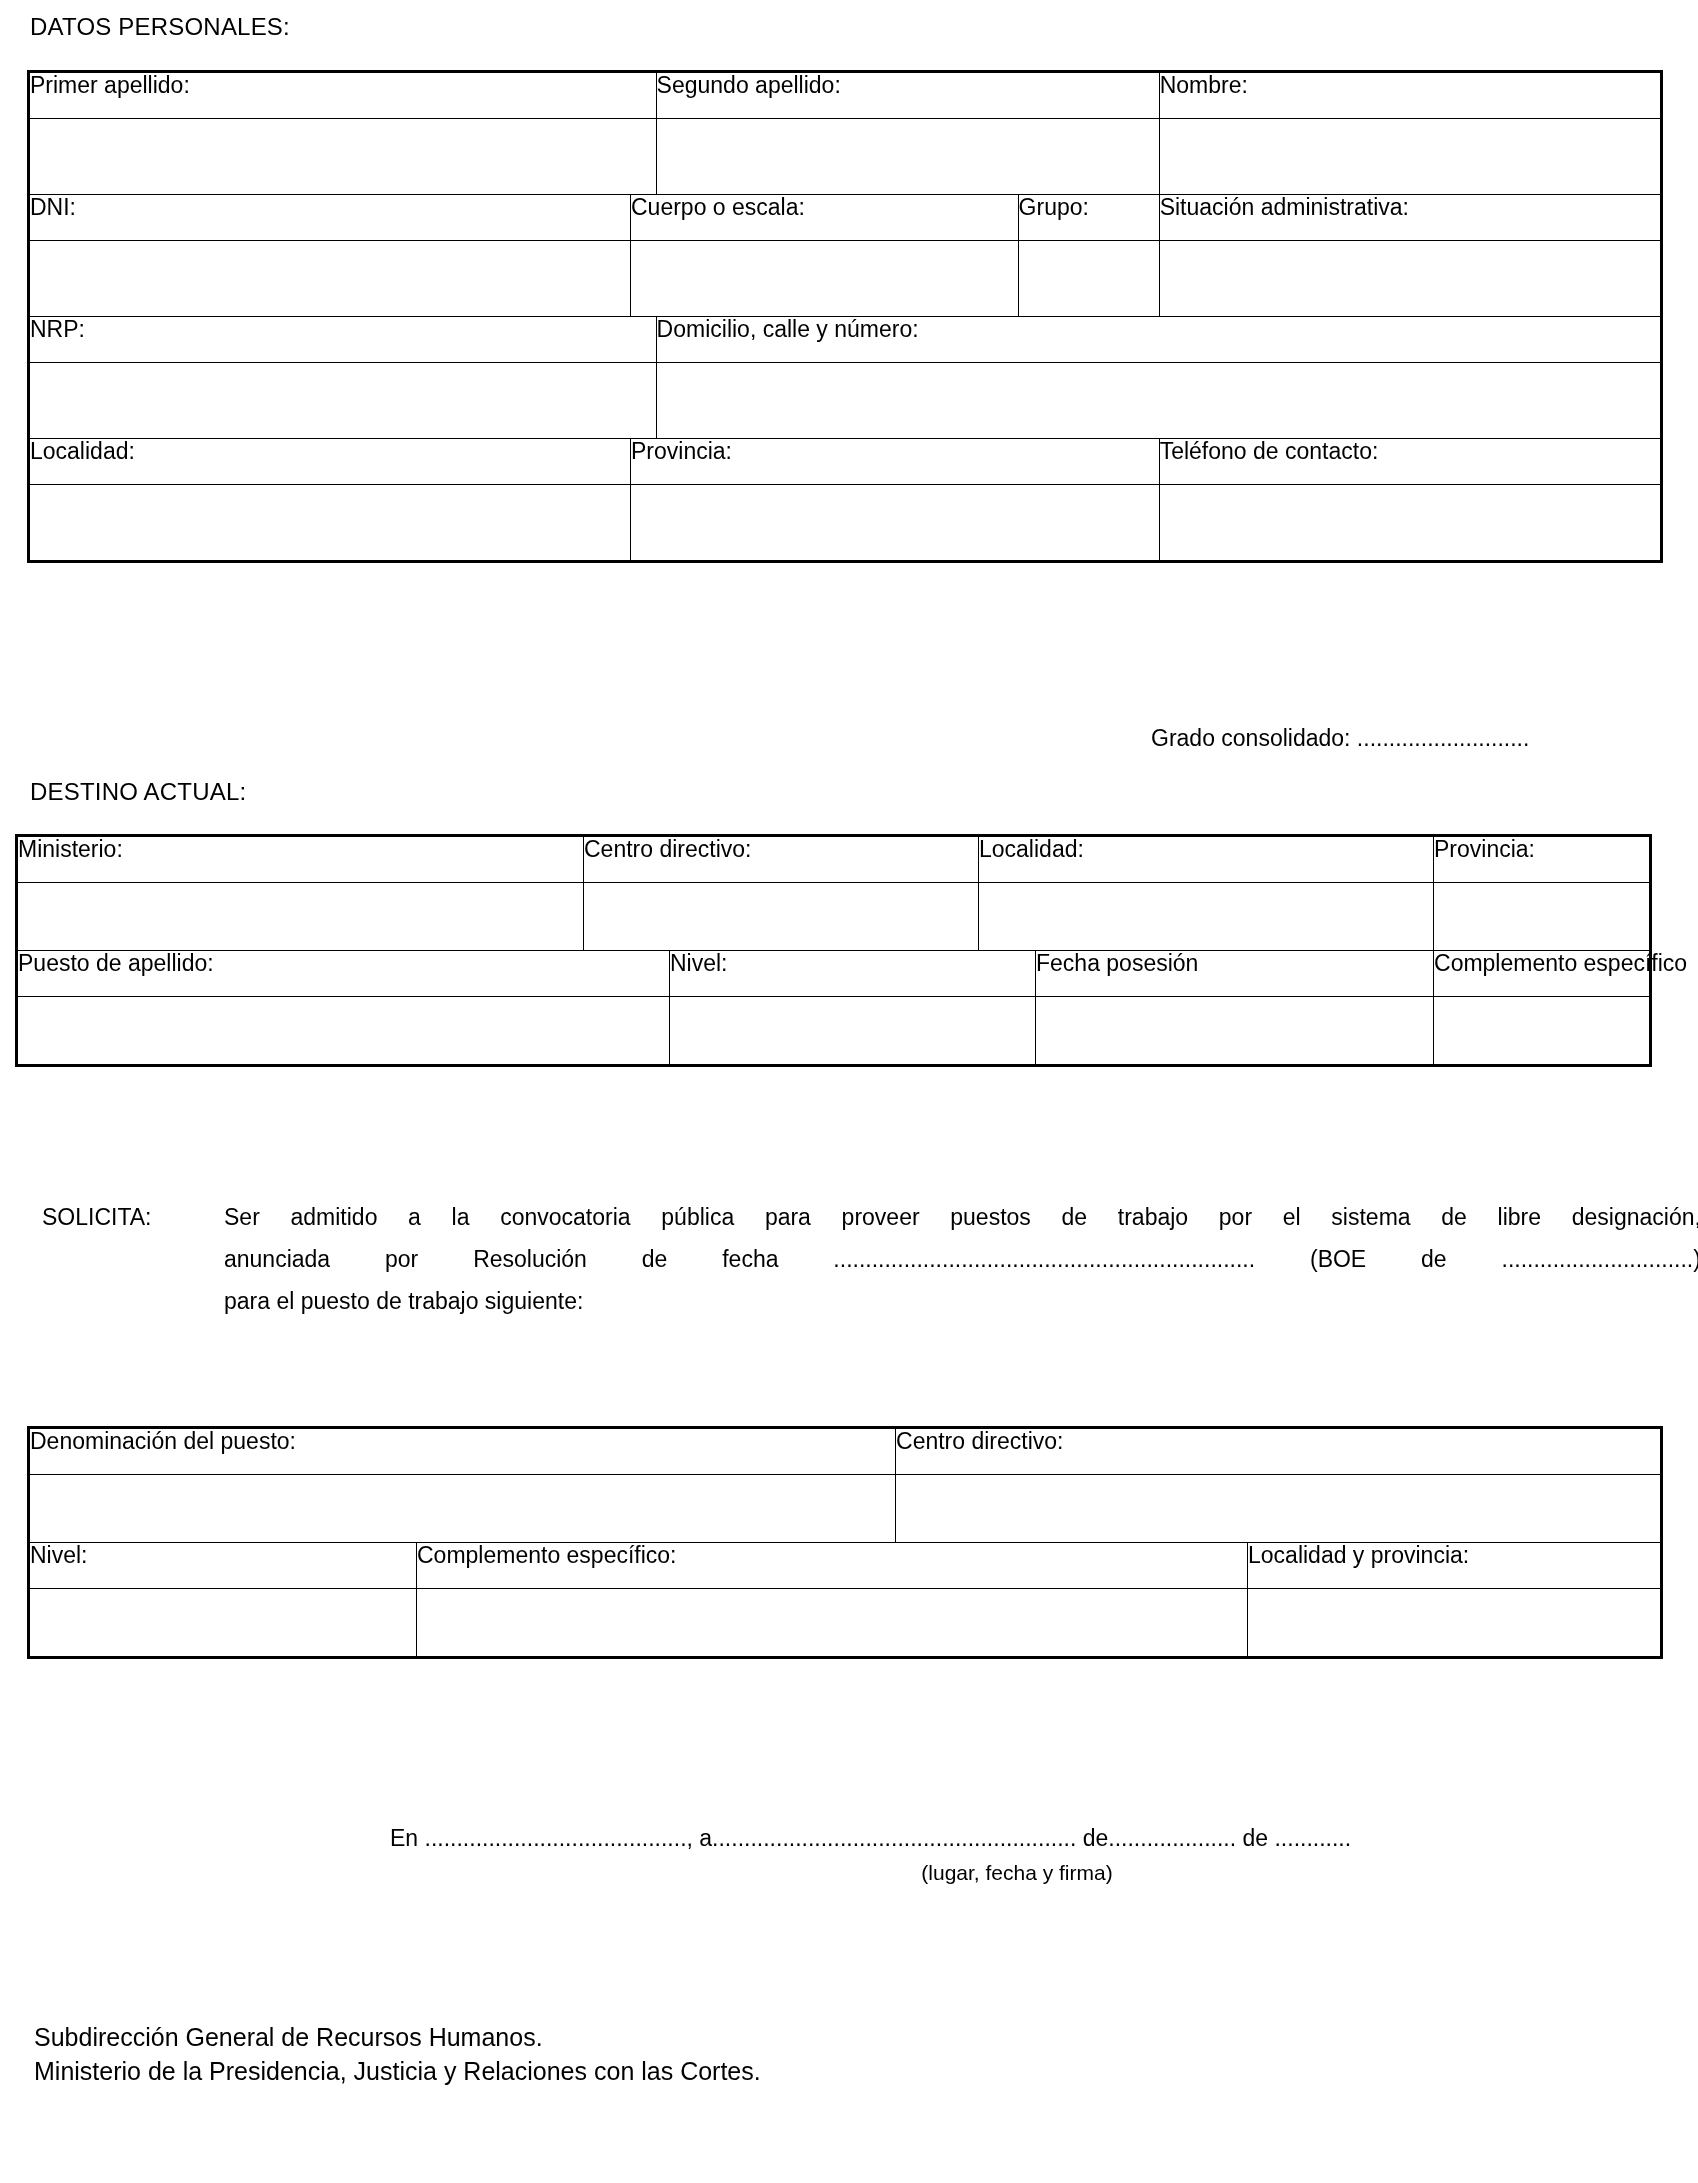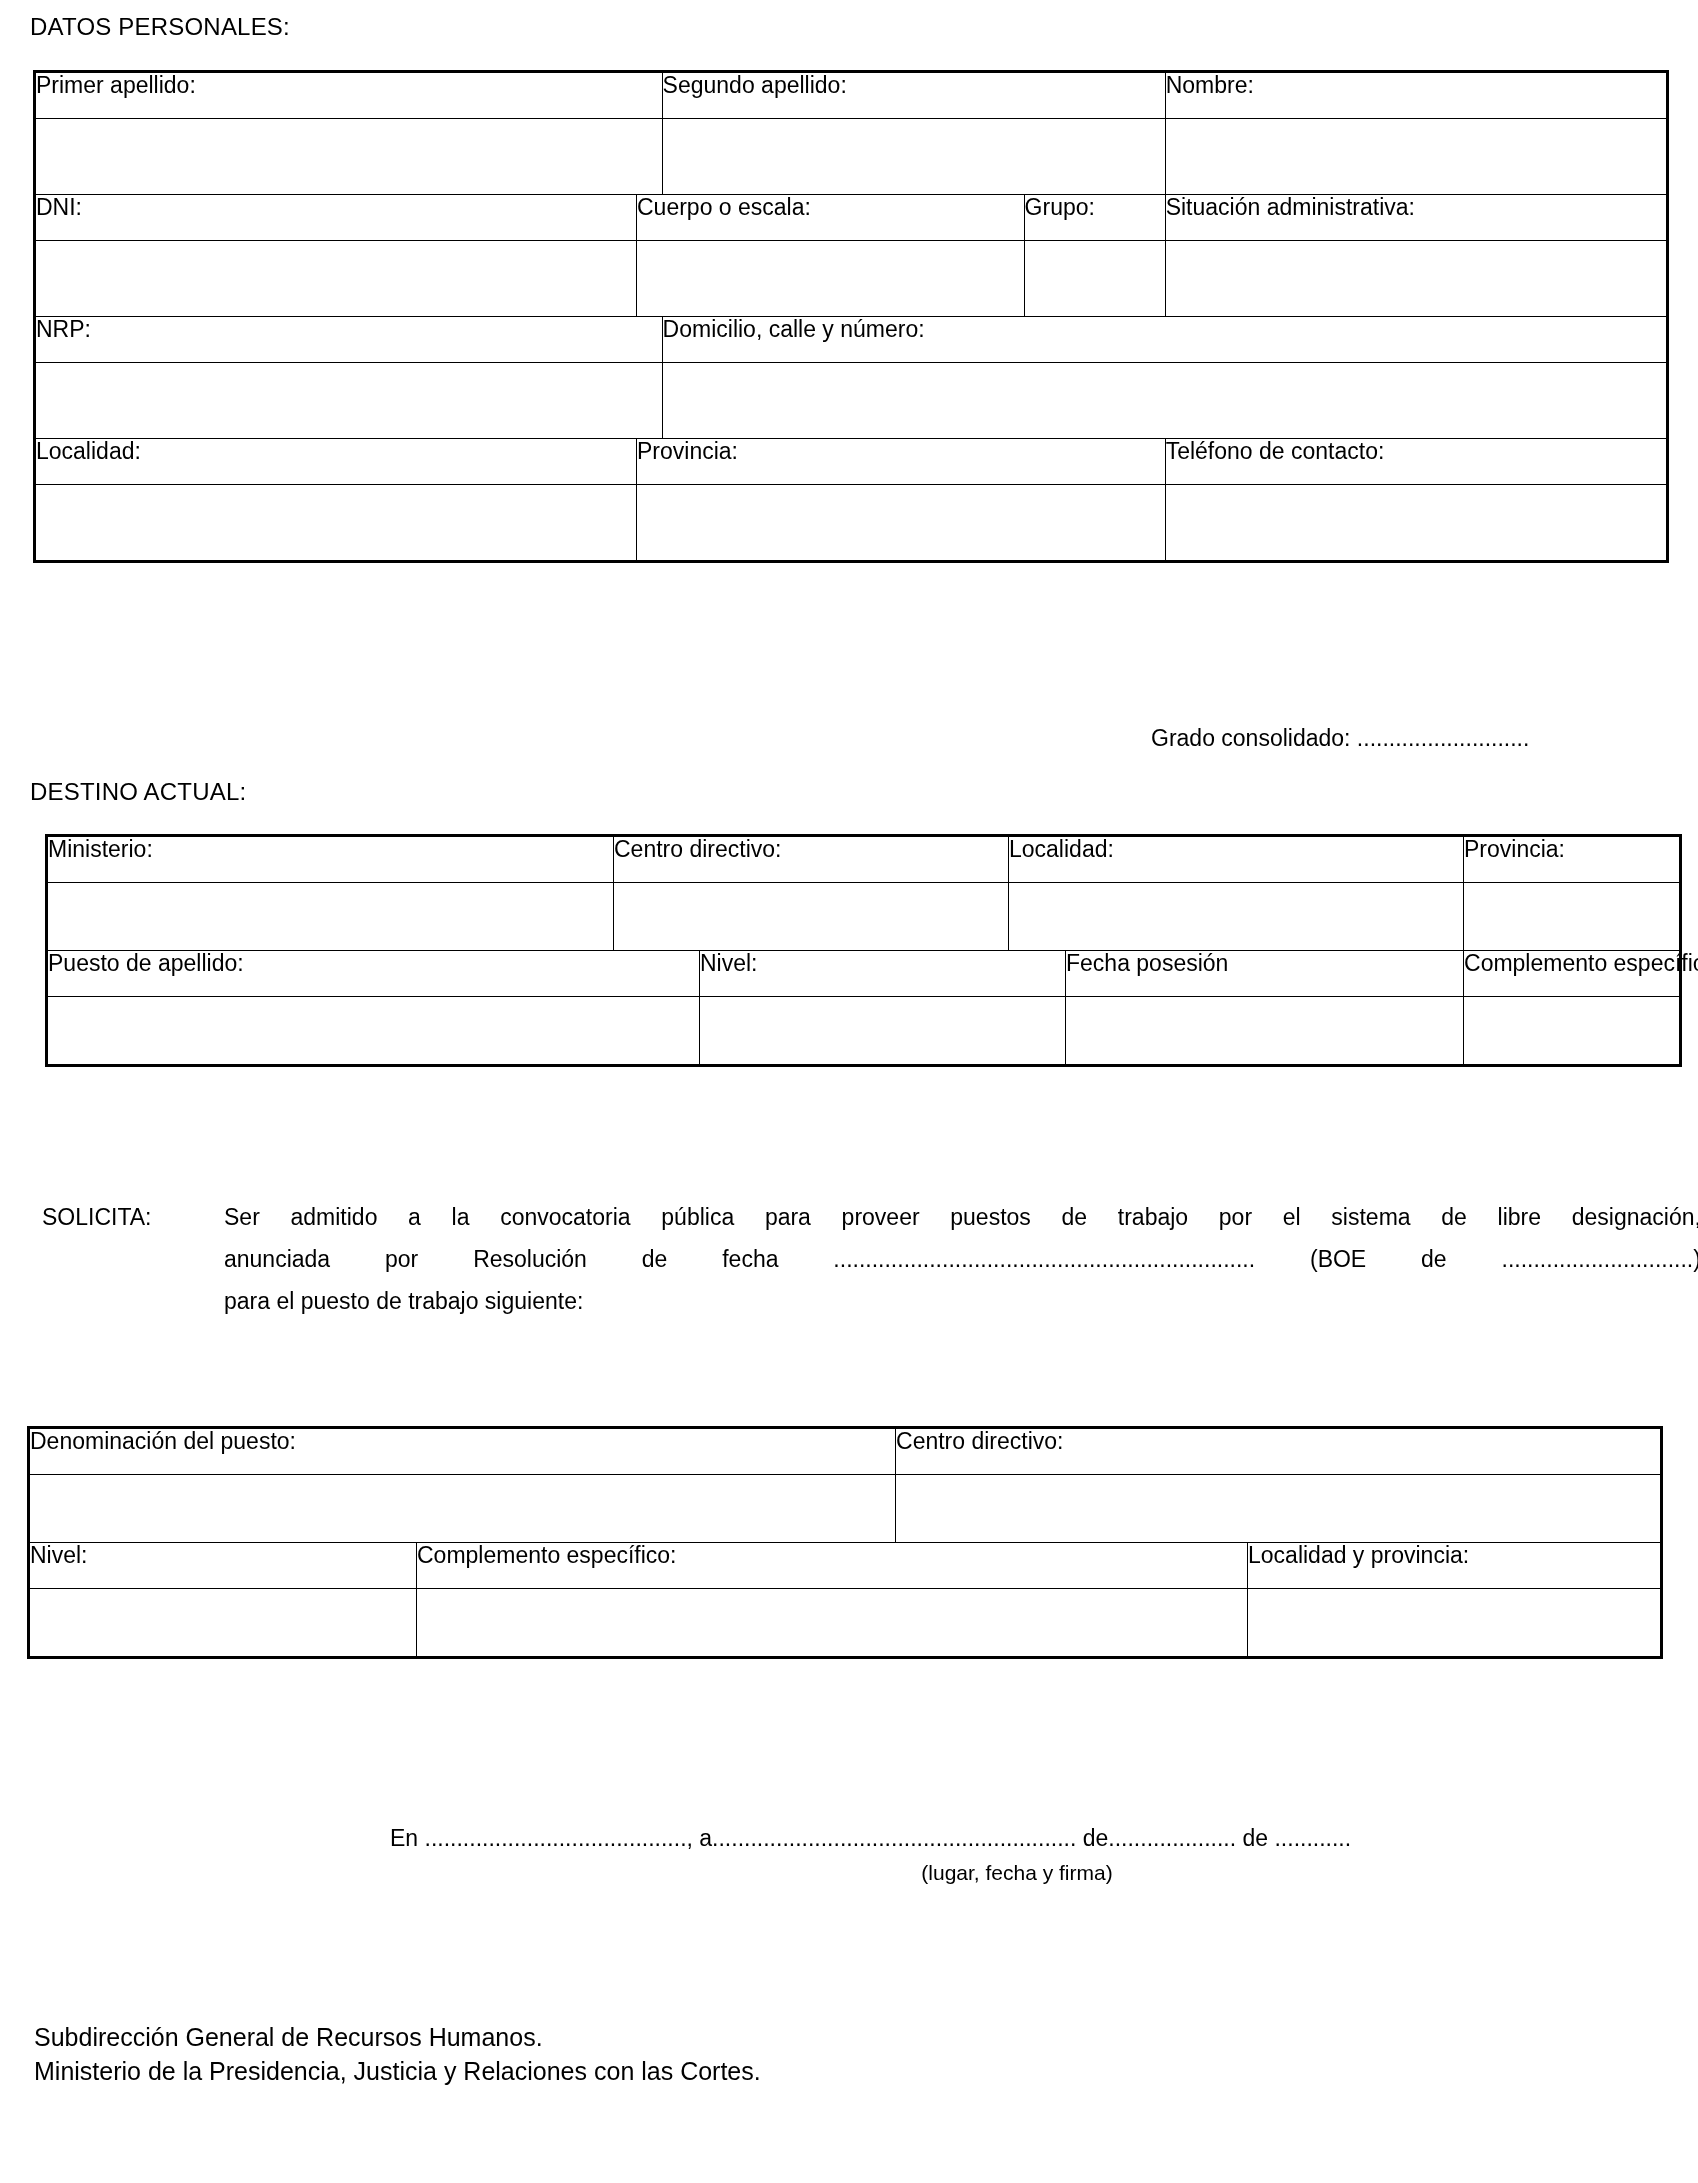--- a/index.html
+++ b/index.html
@@ -126,21 +126,21 @@
   }
   .footer-block div { white-space: nowrap; }
 </style>
 </head>
 <body>
 
 <div class="page">
 
   <div class="section-heading" style="left:30px; top:12.8px;">DATOS PERSONALES:</div>
 
-  <table class="form-table" style="left:33px; top:70px; width:1633px;">
+  <table class="form-table" style="left:27px; top:70px; width:1633px;">
     <colgroup>
       <col style="width:602px;">
       <col style="width:25.6px;">
       <col style="width:142px;">
       <col style="width:174px;">
       <col style="width:46px;">
       <col style="width:141px;">
       <col style="width:46px;">
       <col style="width:456px;">
     </colgroup>
@@ -196,21 +196,21 @@
     </tbody>
   </table>
 
   <div class="free-text" style="left:1151px; top:723px;">
     <span>Grado consolidado:</span>
     <span>...........................</span>
   </div>
 
   <div class="section-heading" style="left:30px; top:778px;">DESTINO ACTUAL:</div>
 
-  <table class="form-table" style="left:45px; top:834px; width:1633px;border-radius:30px;">
+  <table class="form-table" style="left:15px; top:834px; width:1633px;border-radius:30px;">
     <colgroup>
       <col style="width:567px;">
       <col style="width:86px;">
       <col style="width:309px;">
       <col style="width:57px;">
       <col style="width:398px;">
       <col style="width:217px;">
     </colgroup>
     <tbody>
 

